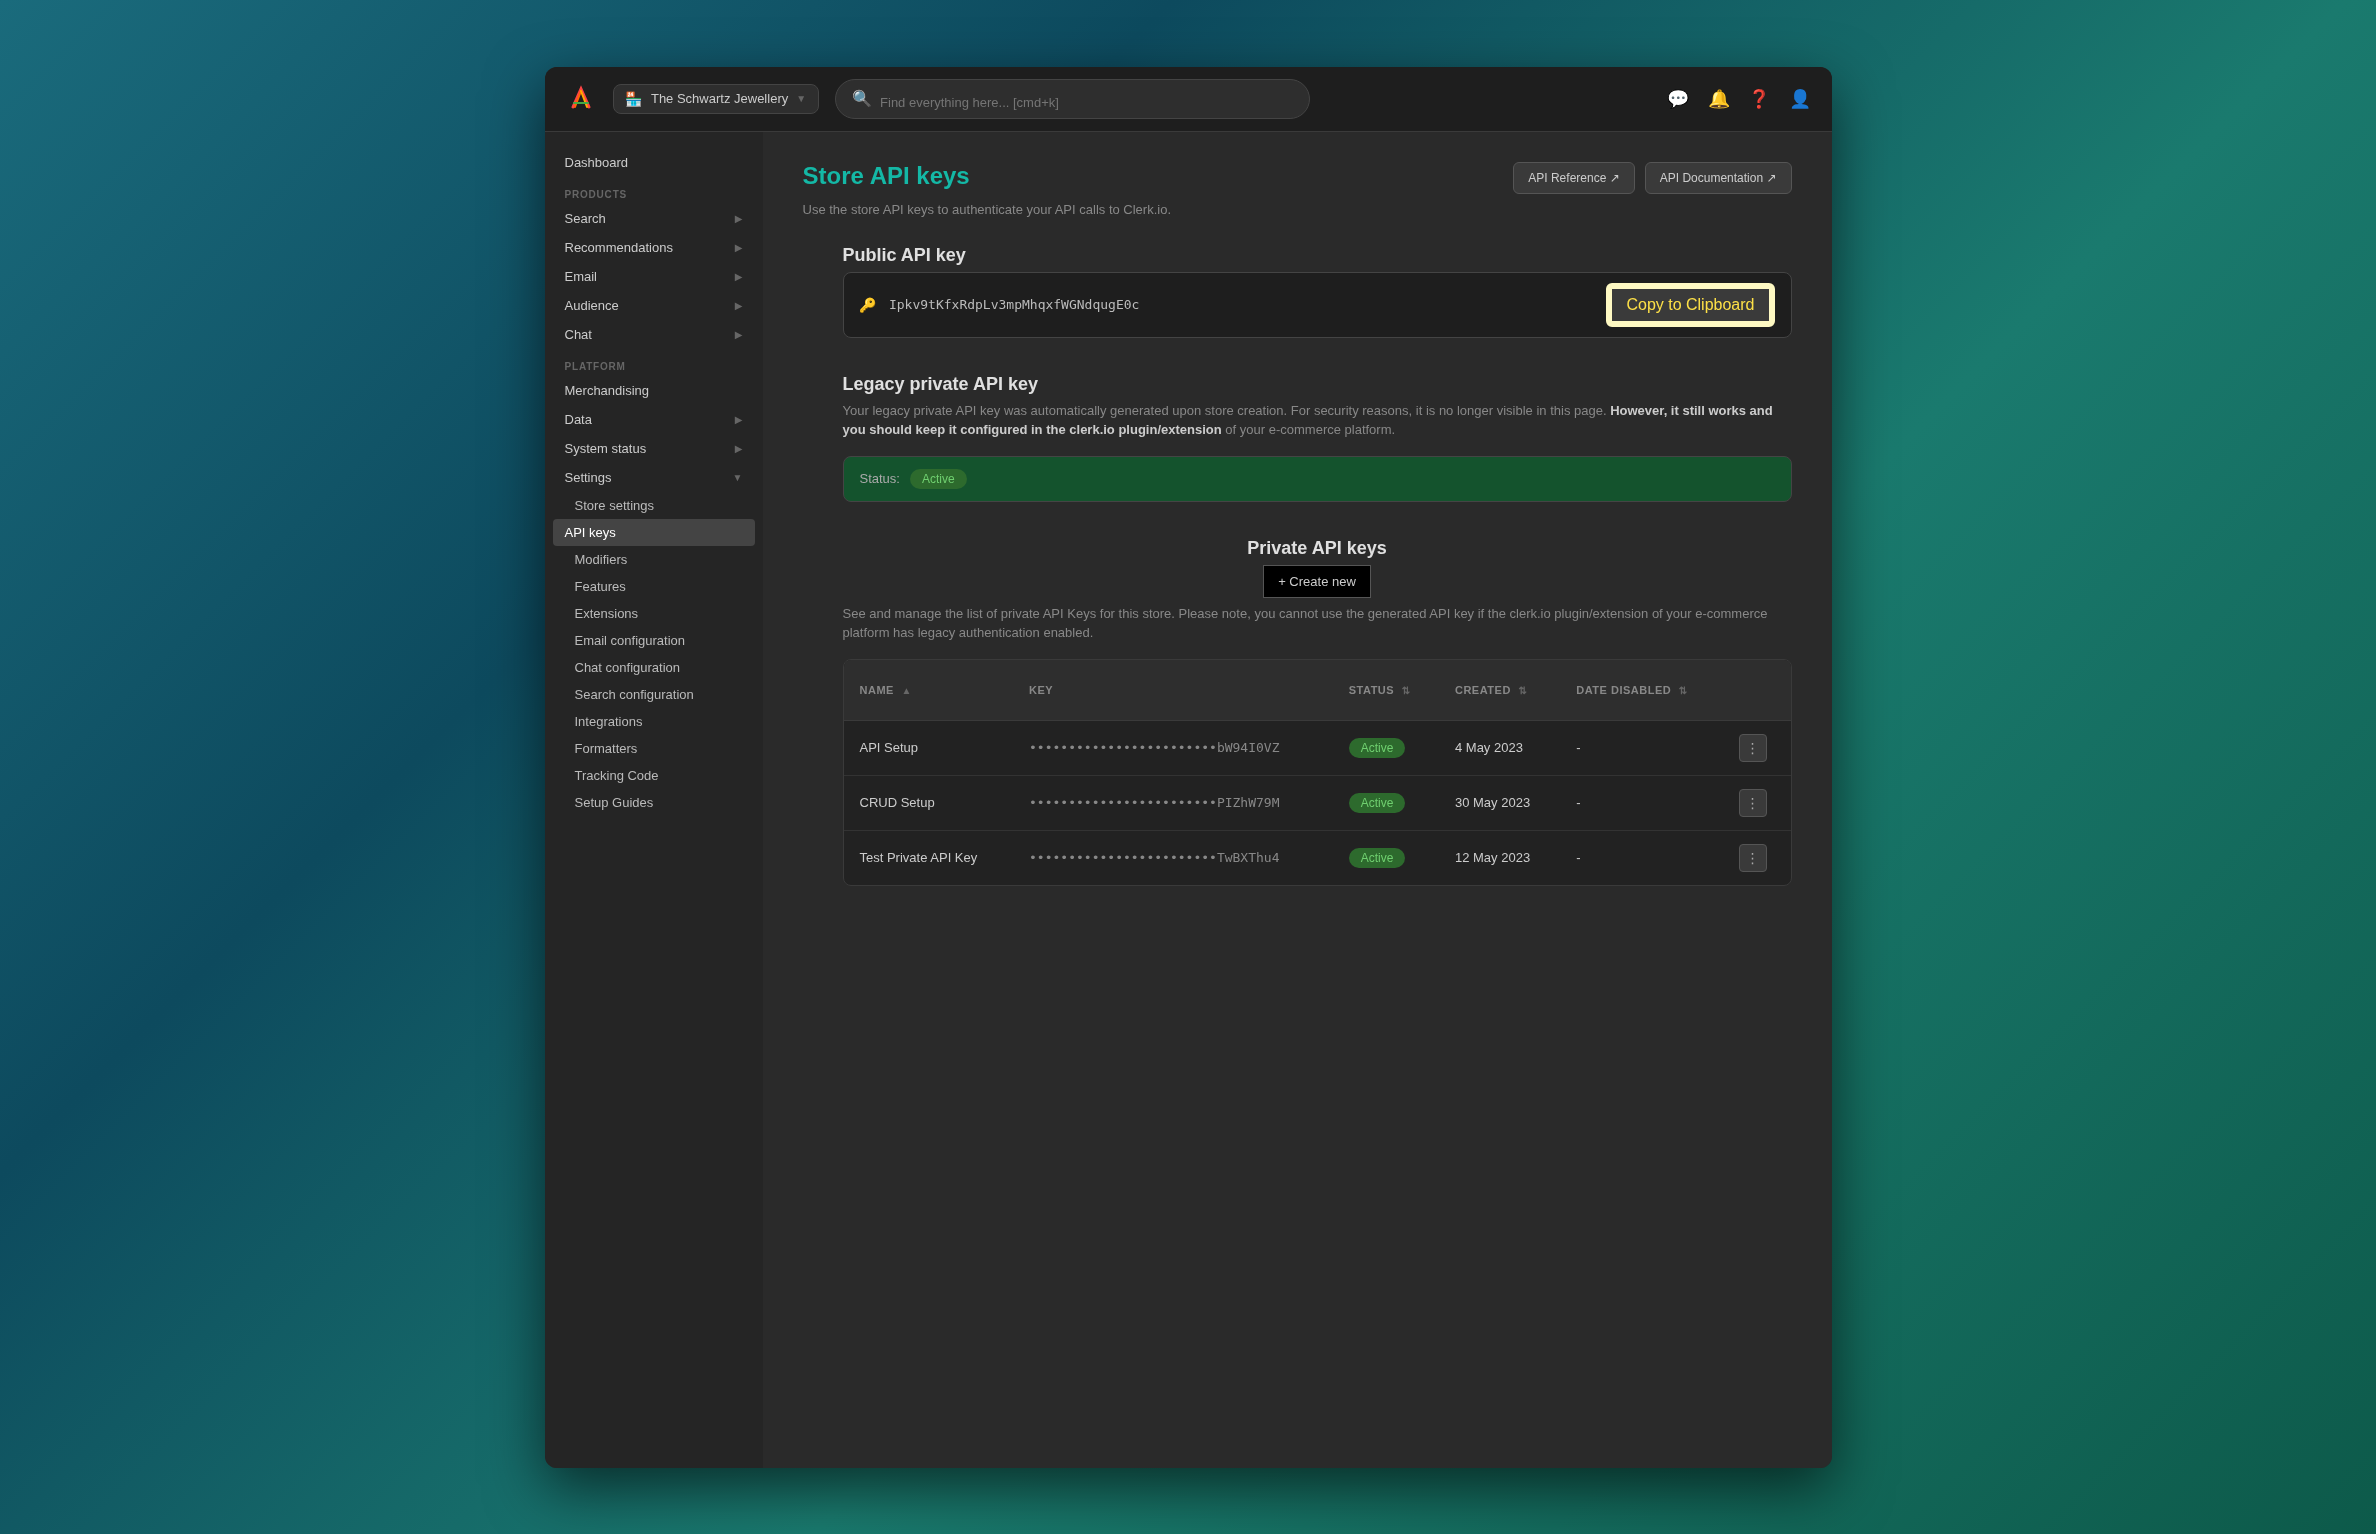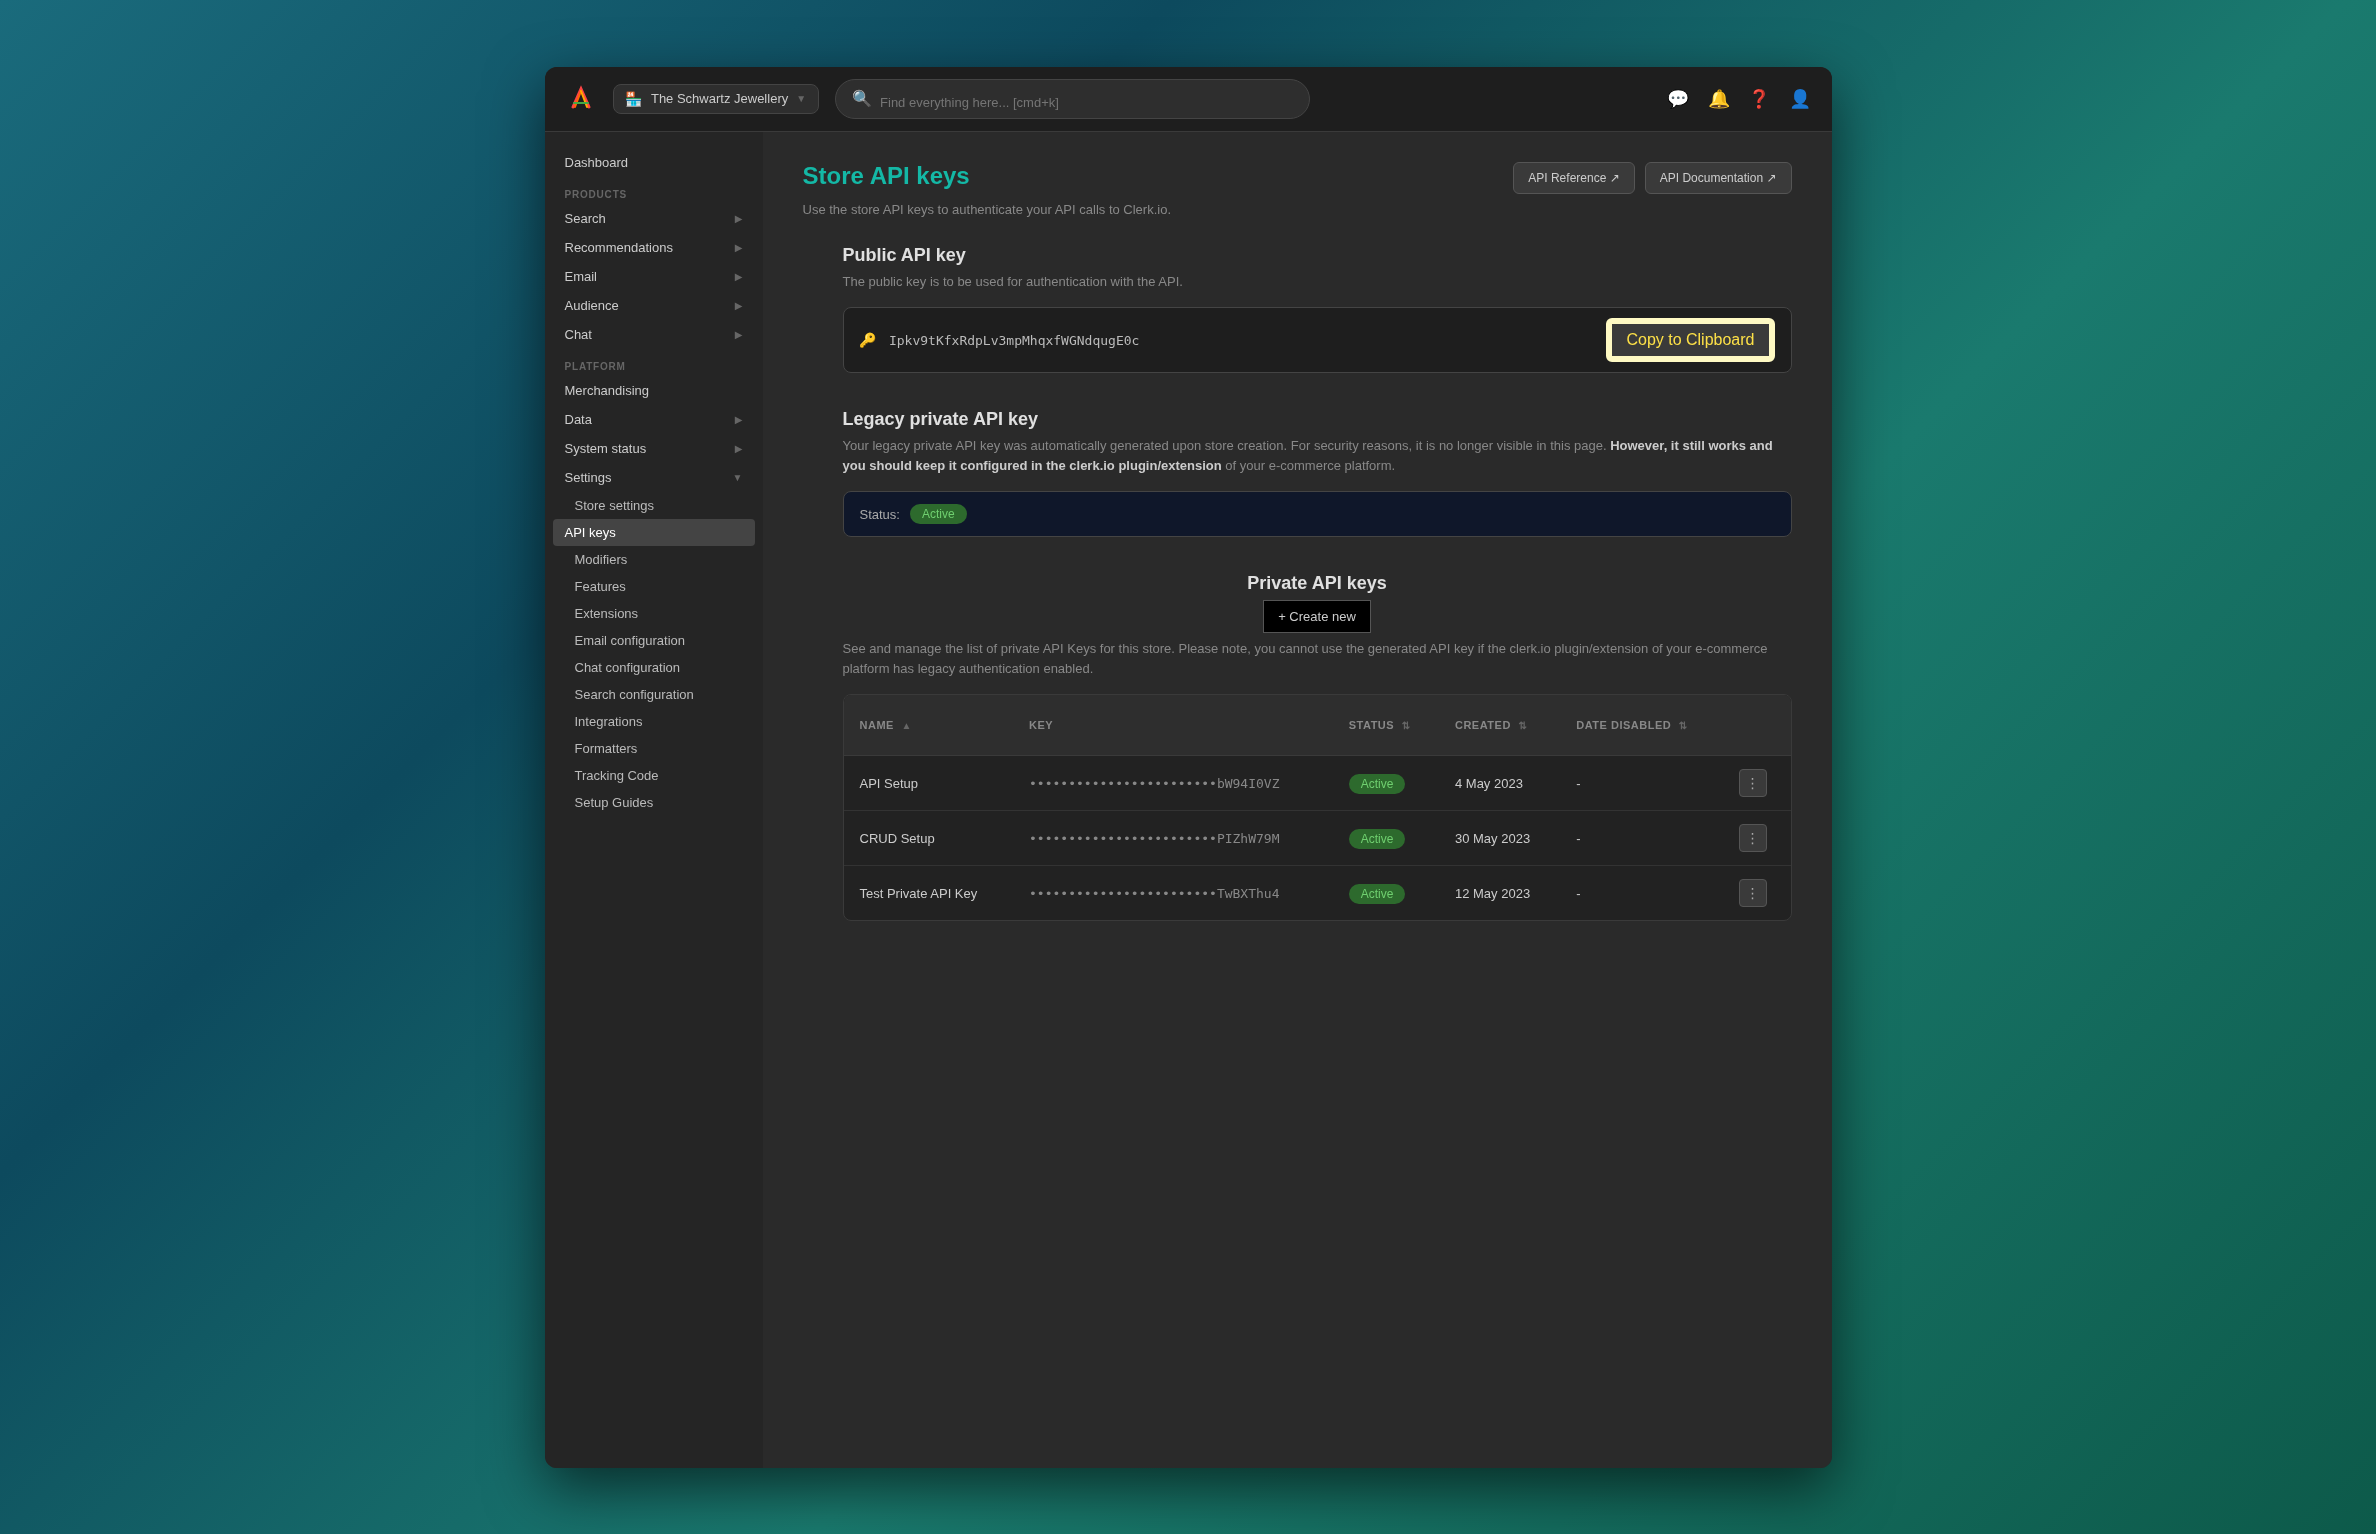--- a/index.html
+++ b/index.html
@@ -208,21 +208,21 @@
       border: 6px solid #fef9c3;
       border-radius: 6px;
       color: #fde047;
       padding: 7px 14px;
       font-size: 16px;
       cursor: pointer;
       white-space: nowrap;
     }
     
     .status-row {
-      background: #0f172a;
+      background: #14532d;
       border: 1px solid #444;
       border-radius: 8px;
       padding: 12px 16px;
       display: flex;
       align-items: center;
       gap: 10px;
     }
     .status-label {
       color: #aaa;
       font-size: 13px;
@@ -411,21 +411,20 @@
           </button>
           <button class="btn-outline">
             <span>API Documentation ↗</span>
           </button>
         </div>
       </div>
       <p class="page-subtitle">Use the store API keys to authenticate your API calls to Clerk.io.</p>
 
       <div class="section">
         <h2 class="section-title">Public API key</h2>
-        <p class="section-desc">The public key is to be used for authentication with the API.</p>
 
         <div class="api-key-row">
           <span class="key-icon">🔑</span>
           <span class="api-key-value">Ipkv9tKfxRdpLv3mpMhqxfWGNdqugE0c</span>
           <button class="btn-copy">Copy to Clipboard</button>
         </div>
       </div>
 
       <div class="section">
         <h2 class="section-title">Legacy private API key</h2>

